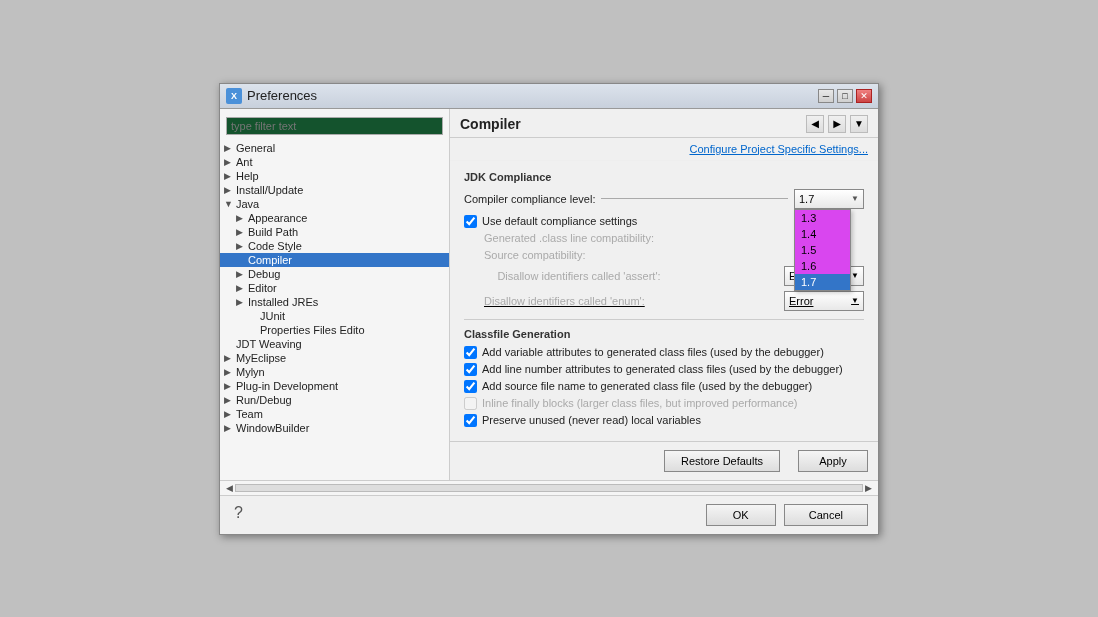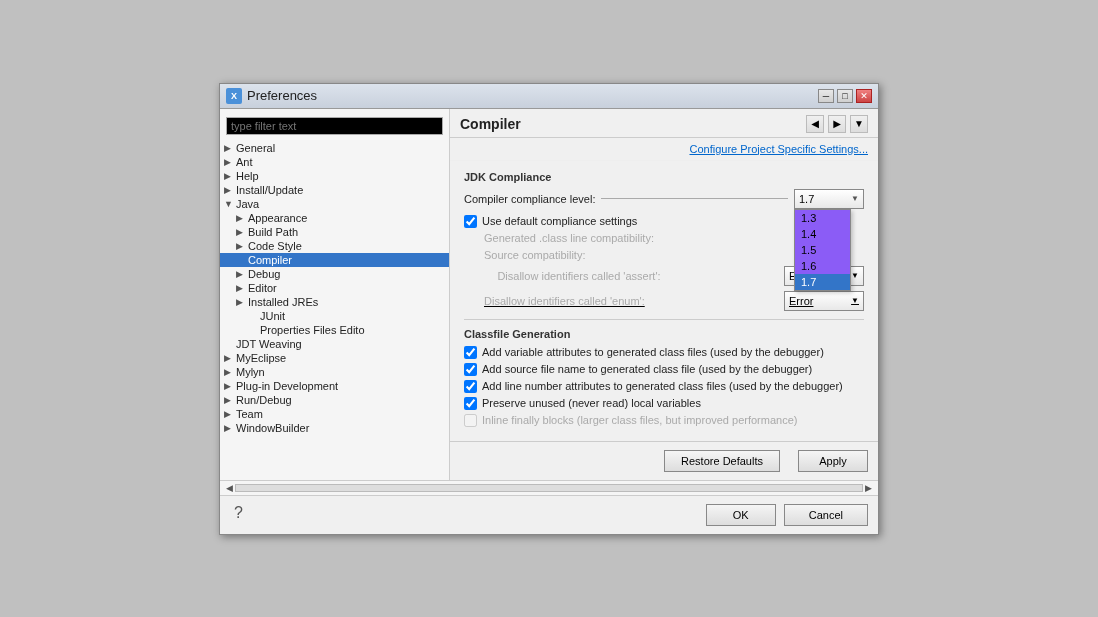--- a/index.html
+++ b/index.html
@@ -77,21 +77,21 @@
       padding: 4px 0;
       overflow-y: auto;
     }
     .search-box {
       margin: 4px 6px 6px 6px;
     }
     .search-input {
       width: 100%;
       padding: 2px 4px;
       border: 1px solid #aaa;
-      background: #000000;
+      background: #14532d;
       font-size: 11px;
       color: #aaa;
     }
     .tree-item {
       padding: 1px 4px;
       cursor: pointer;
       display: flex;
       align-items: center;
       white-space: nowrap;
       font-size: 11px;
@@ -263,21 +263,21 @@
     .scroll-arrow {
       font-size: 9px;
       color: #555;
       cursor: pointer;
       padding: 0 2px;
     }
     .dropdown-open-container {
       position: absolute;
       top: 20px;
       left: 0;
-      background: #8b5cf6;
+      background: #d946ef;
       border: 1px solid #888;
       width: 57px;
       z-index: 100;
       box-shadow: 2px 2px 4px rgba(0,0,0,0.2);
     }
   </style>
 </head>
 <body>
 
 <div class="window">
@@ -459,33 +459,33 @@
         <div class="section-divider"></div>
 
         <div class="section-header">Classfile Generation</div>
 
         <div class="checkbox-row">
           <input type="checkbox" checked="" style="">
           <label class="checkbox-label">Add variable attributes to generated class files (used by the debugger)</label>
         </div>
         <div class="checkbox-row">
           <input type="checkbox" checked="" style="">
-          <label class="checkbox-label">Add source file name to generated class file (used by the debugger)</label>
+          <label class="checkbox-label">Add line number attributes to generated class files (used by the debugger)</label>
         </div>
         <div class="checkbox-row">
           <input type="checkbox" checked="" style="">
-          <label class="checkbox-label">Add line number attributes to generated class files (used by the debugger)</label>
+          <label class="checkbox-label">Add source file name to generated class file (used by the debugger)</label>
+        </div>
+        <div class="checkbox-row">
+          <input type="checkbox" disabled="" style="">
+          <label class="checkbox-label disabled">Inline finally blocks (larger class files, but improved performance)</label>
         </div>
         <div class="checkbox-row">
           <input type="checkbox" checked="" style="">
           <label class="checkbox-label">Preserve unused (never read) local variables</label>
-        </div>
-        <div class="checkbox-row">
-          <input type="checkbox" disabled="" style="">
-          <label class="checkbox-label disabled">Inline finally blocks (larger class files, but improved performance)</label>
         </div>
       </div>
 
       <div class="bottom-bar">
         <button class="action-btn">Restore Defaults</button>
         <button class="action-btn">Apply</button>
       </div>
     </div>
   </div>
 

